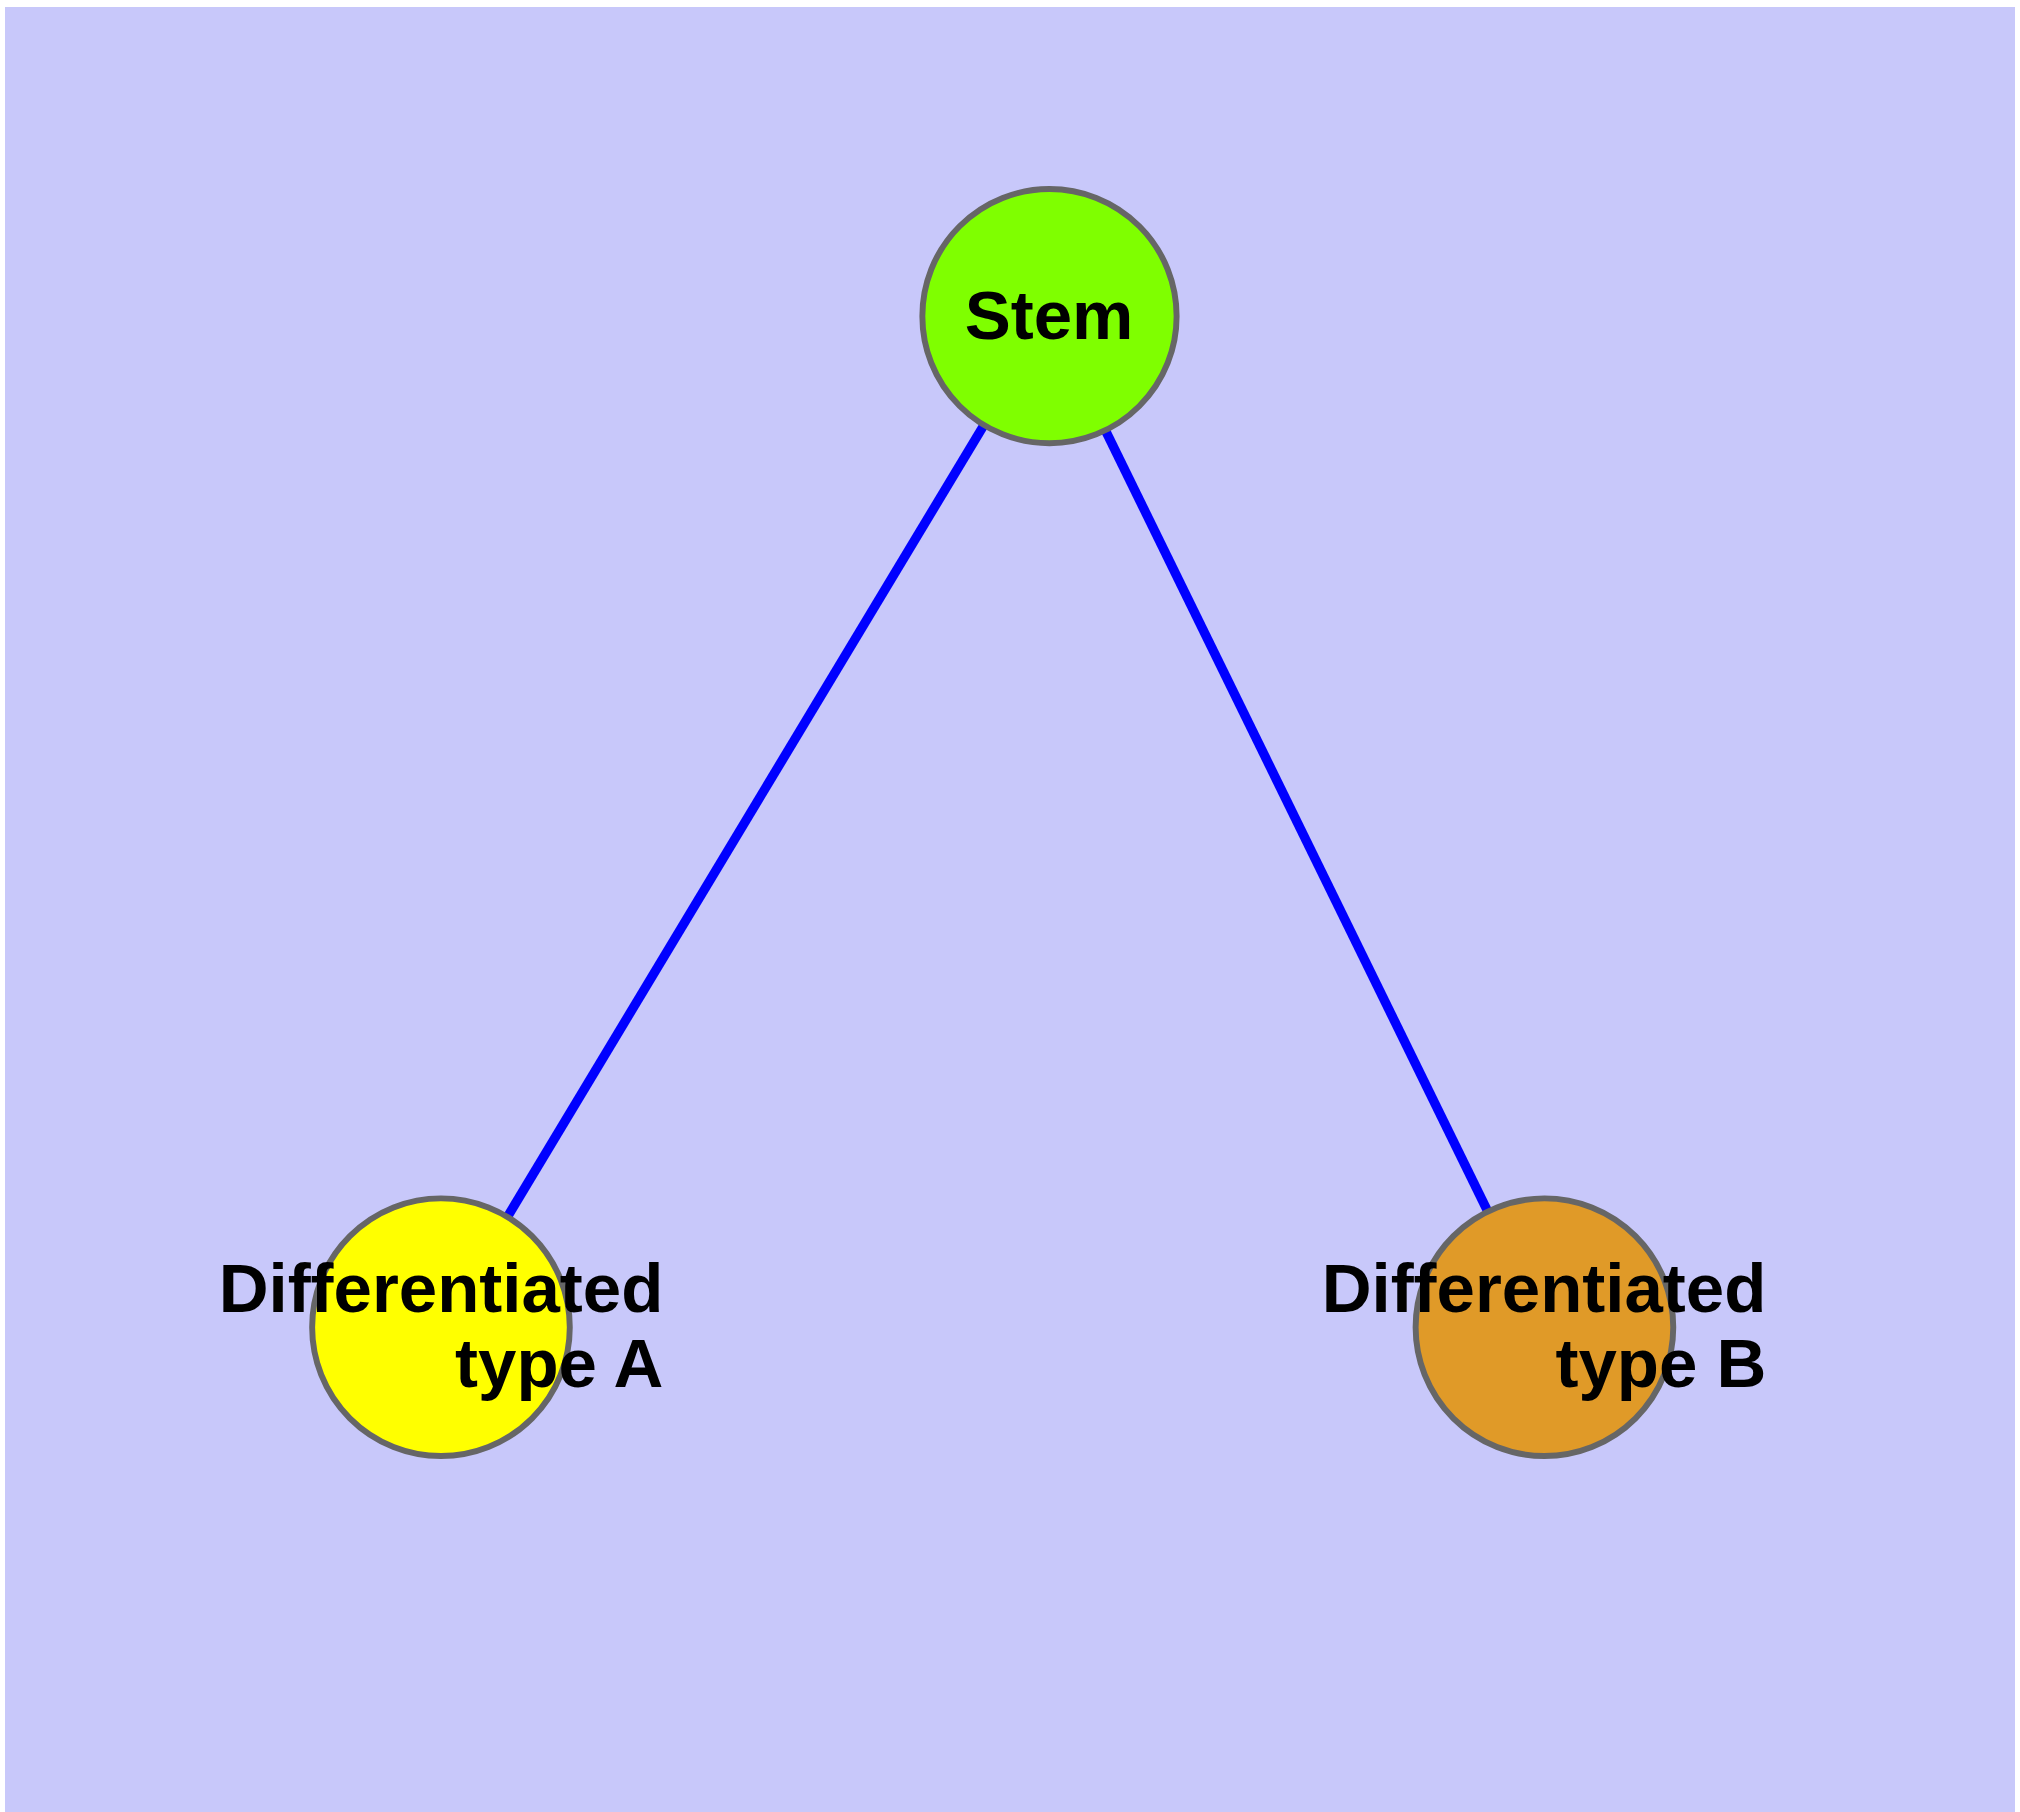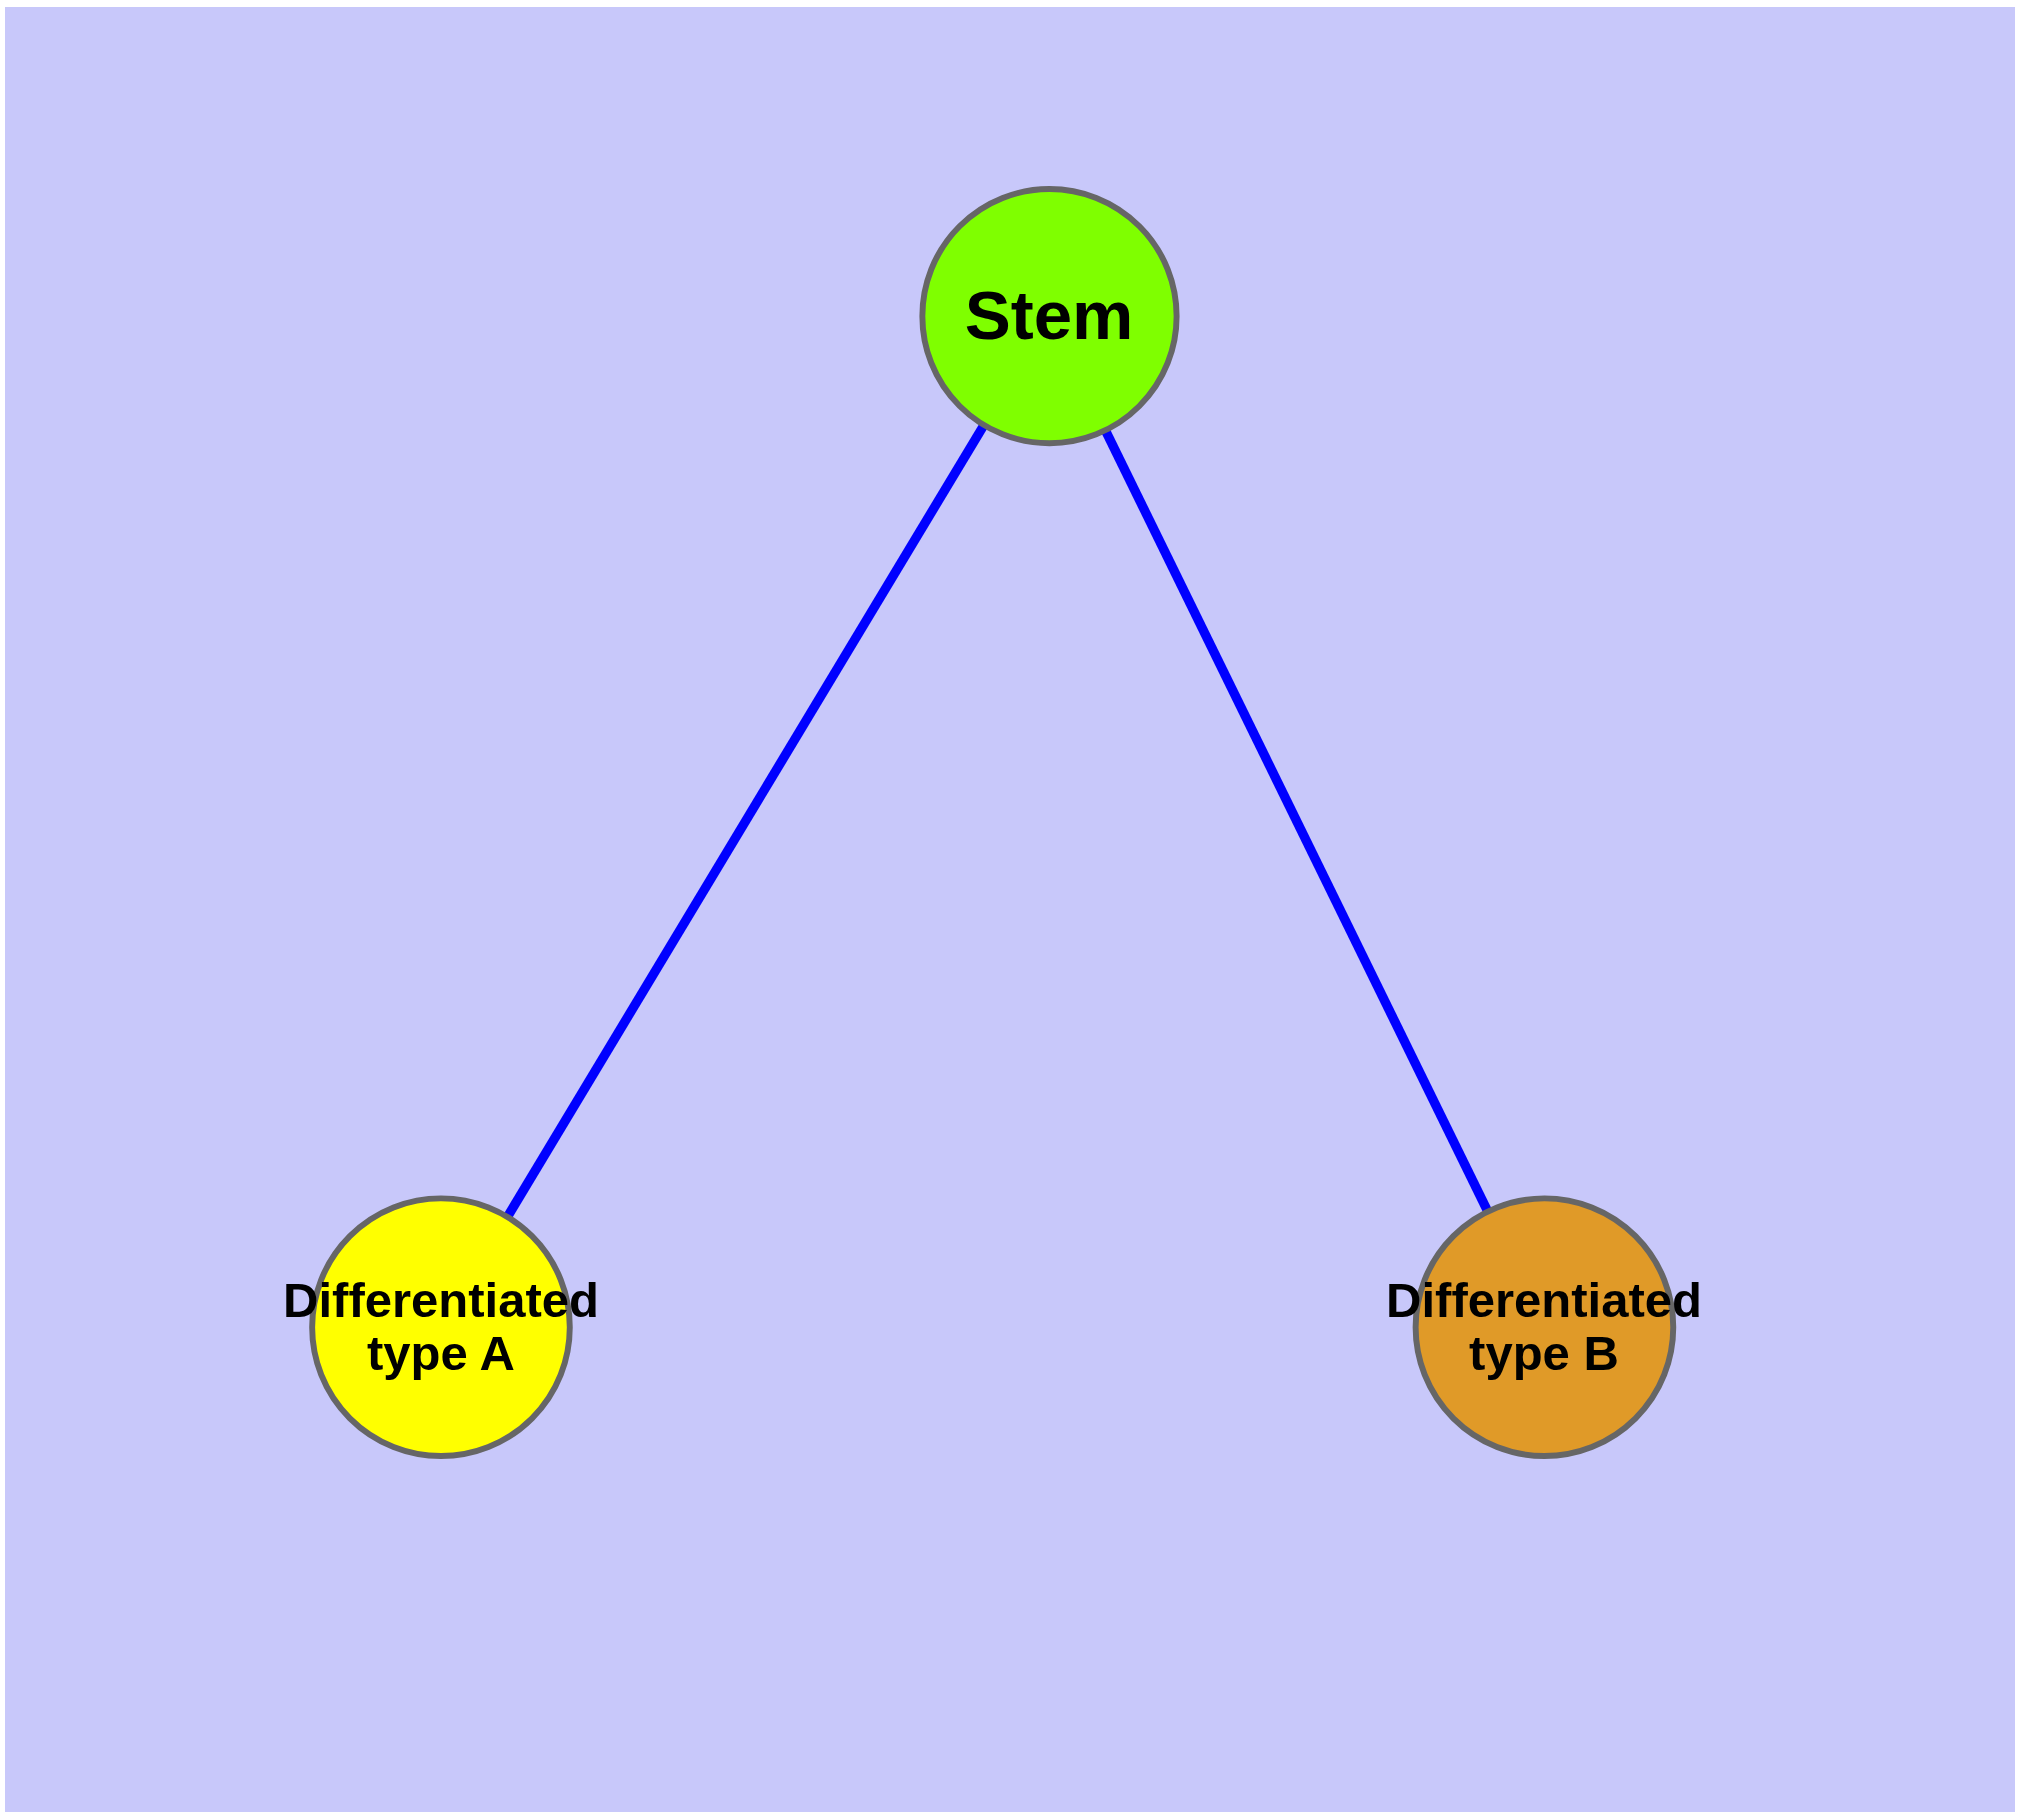--- a/index.html
+++ b/index.html
@@ -28,33 +28,33 @@
   }
   #graph-svg {
     position: absolute;
     left: 0;
     top: 0;
     width: 2021px;
     height: 1812px;
   }
   .node-label {
     position: absolute;
-    text-align: center;
+    text-align: right;
     font-weight: bold;
     color: #000000;
     line-height: 1.08;
     white-space: pre;
     pointer-events: none;
     transform: translate(-50%, -50%);
   }
   .node-label.root {
     font-size: 69px;
   }
   .node-label.leaf {
-    font-size: 49px;
+    font-size: 69px;
   }
 </style>
 </head>
 <body>
 
 <div id="canvas">
 
   <div id="plot-background" style="background: rgb(200, 200, 250);"></div>
 
   <svg id="graph-svg" viewBox="0 0 2384 2138">

